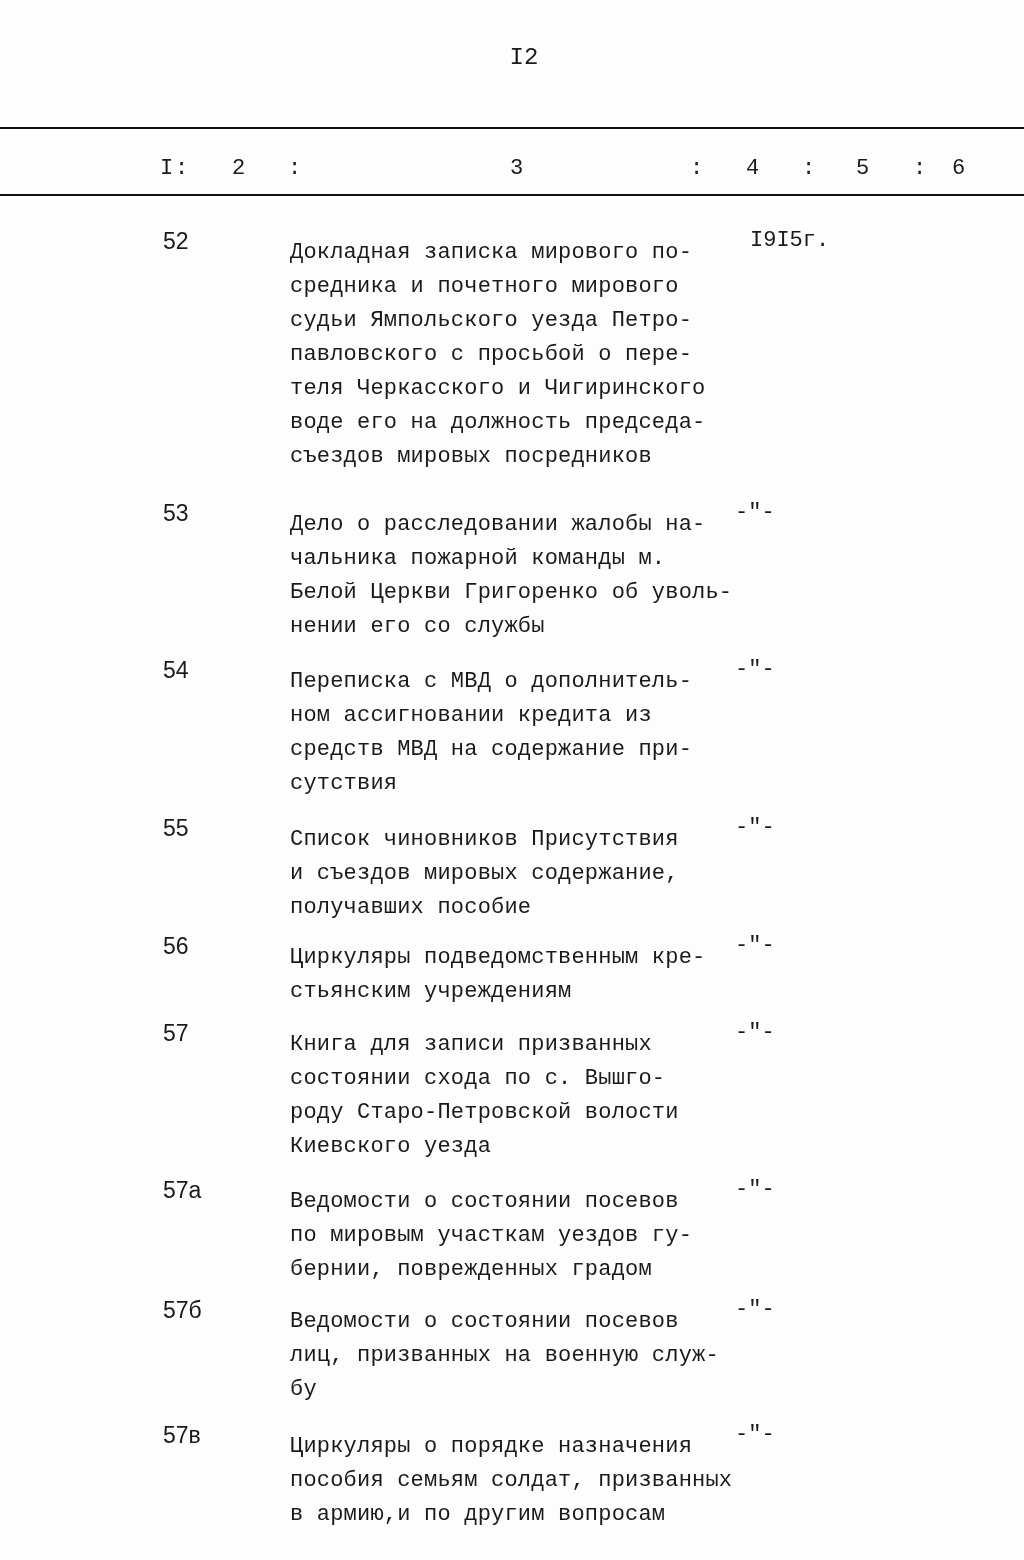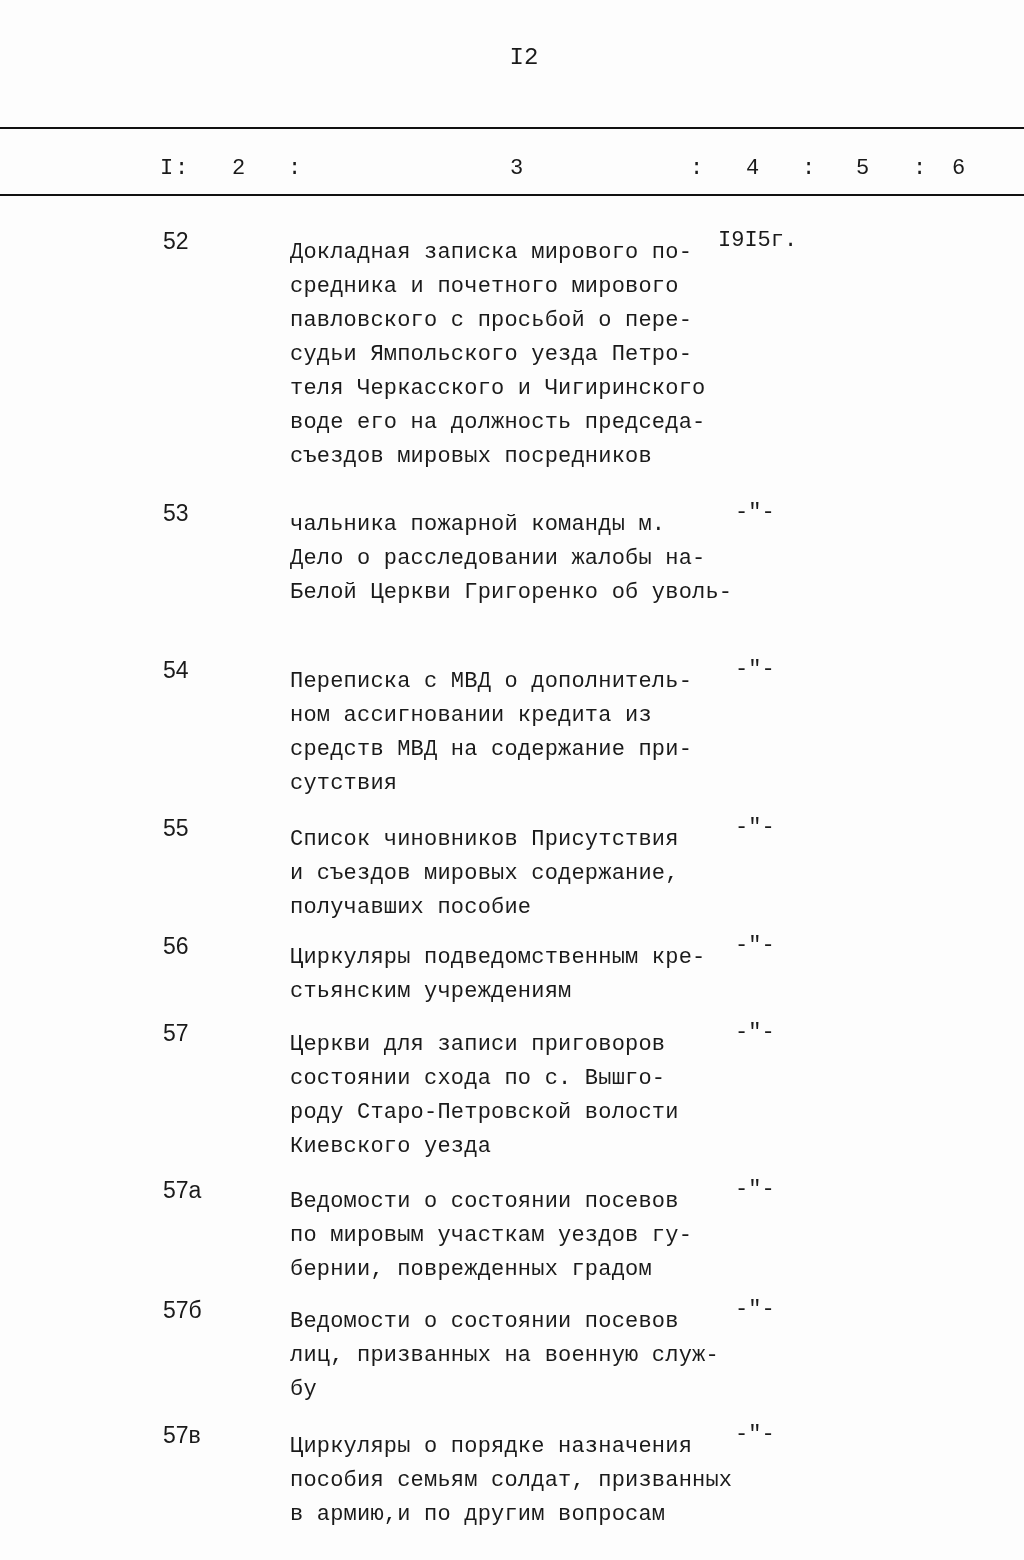--- a/index.html
+++ b/index.html
@@ -9,21 +9,21 @@
   }
   .page-num { position:absolute; top:44px; left:0; width:1048px; text-align:center; font-size:24px; }
   .rule { position:absolute; left:0; width:1024px; height:2px; background:#111; }
   .rule.top { top:127px; }
   .rule.bottom { top:194px; }
   .hdr { position:absolute; top:156px; font-size:22px; }
   .entry { position:absolute; left:0; width:1024px; }
   .num { position:absolute; left:163px; top:0; font-size:23px; font-family:Liberation Sans, sans-serif; font-weight:300; }
   .desc { position:absolute; left:290px; top:8px; font-size:22px; line-height:34px; white-space:pre; letter-spacing:0.2px; }
   .date { position:absolute; left:735px; top:0; font-size:22px; white-space:pre; }
-  .date.year { left:718px; }
+  .date.year { left:750px; }
 </style>
 </head>
 <body>
 
 <div class="page-num">I2</div>
 
 <div class="rule top"></div>
 
 <span class="hdr" style="left:160px">I</span>
 <span class="hdr" style="left:175px">:</span>
@@ -35,46 +35,46 @@
 <span class="hdr" style="left:802px">:</span>
 <span class="hdr" style="left:856px">5</span>
 <span class="hdr" style="left:913px">:</span>
 <span class="hdr" style="left:952px">6</span>
 
 <div class="rule bottom"></div>
 
 <div id="entries">
     <div class="entry" style="top: 228px;">
       <span class="num">52</span>
-      <div class="desc"><div>Докладная записка мирового по-</div><div>средника и почетного мирового</div><div>павловского с просьбой о пере-</div><div>судьи Ямпольского уезда Петро-</div><div>теля Черкасского и Чигиринского</div><div>воде его на должность председа-</div><div>съездов мировых посредников</div></div>
+      <div class="desc"><div>Докладная записка мирового по-</div><div>средника и почетного мирового</div><div>судьи Ямпольского уезда Петро-</div><div>павловского с просьбой о пере-</div><div>теля Черкасского и Чигиринского</div><div>воде его на должность председа-</div><div>съездов мировых посредников</div></div>
       <span class="date year">I9I5г.</span>
     </div>
     <div class="entry" style="top: 500px;">
       <span class="num">53</span>
-      <div class="desc"><div>чальника пожарной команды м.</div><div>Дело о расследовании жалобы на-</div><div>Белой Церкви Григоренко об уволь-</div></div>
+      <div class="desc"><div>Дело о расследовании жалобы на-</div><div>чальника пожарной команды м.</div><div>Белой Церкви Григоренко об уволь-</div><div>нении его со службы</div></div>
       <span class="date">-"-</span>
     </div>
     <div class="entry" style="top: 657px;">
       <span class="num">54</span>
       <div class="desc"><div>Переписка с МВД о дополнитель-</div><div>ном ассигновании кредита из</div><div>средств МВД на содержание при-</div><div>сутствия</div></div>
       <span class="date">-"-</span>
     </div>
     <div class="entry" style="top: 815px;">
       <span class="num">55</span>
       <div class="desc"><div>Список чиновников Присутствия</div><div>и съездов мировых содержание,</div><div>получавших пособие</div></div>
       <span class="date">-"-</span>
     </div>
     <div class="entry" style="top: 933px;">
       <span class="num">56</span>
       <div class="desc"><div>Циркуляры подведомственным кре-</div><div>стьянским учреждениям</div></div>
       <span class="date">-"-</span>
     </div>
     <div class="entry" style="top: 1020px;">
       <span class="num">57</span>
-      <div class="desc"><div>Церкви для записи приговоров</div><div>состоянии схода по с. Вышго-</div><div>роду Старо-Петровской волости</div><div>Киевского уезда</div></div>
+      <div class="desc"><div>Книга для записи призванных</div><div>состоянии схода по с. Вышго-</div><div>роду Старо-Петровской волости</div><div>Киевского уезда</div></div>
       <span class="date">-"-</span>
     </div>
     <div class="entry" style="top: 1177px;">
       <span class="num">57а</span>
       <div class="desc"><div>Ведомости о состоянии посевов</div><div>по мировым участкам уездов гу-</div><div>бернии, поврежденных градом</div></div>
       <span class="date">-"-</span>
     </div>
     <div class="entry" style="top: 1297px;">
       <span class="num">57б</span>
       <div class="desc"><div>Ведомости о состоянии посевов</div><div>лиц, призванных на военную служ-</div><div>бу</div></div>

